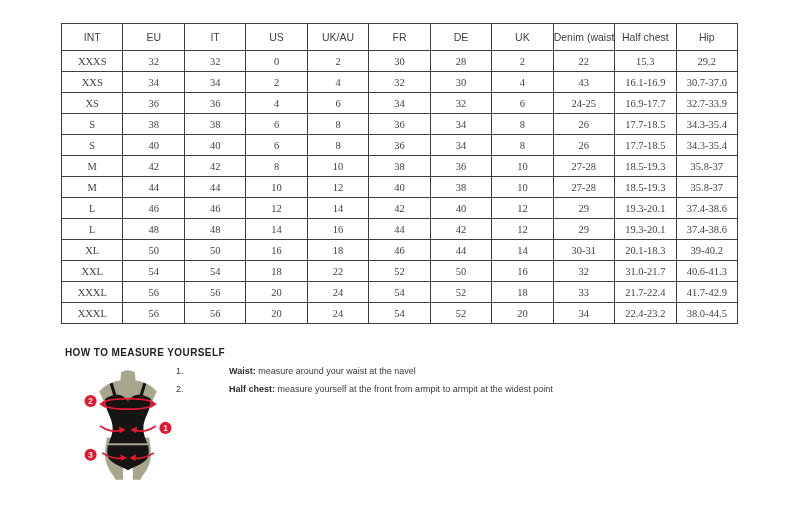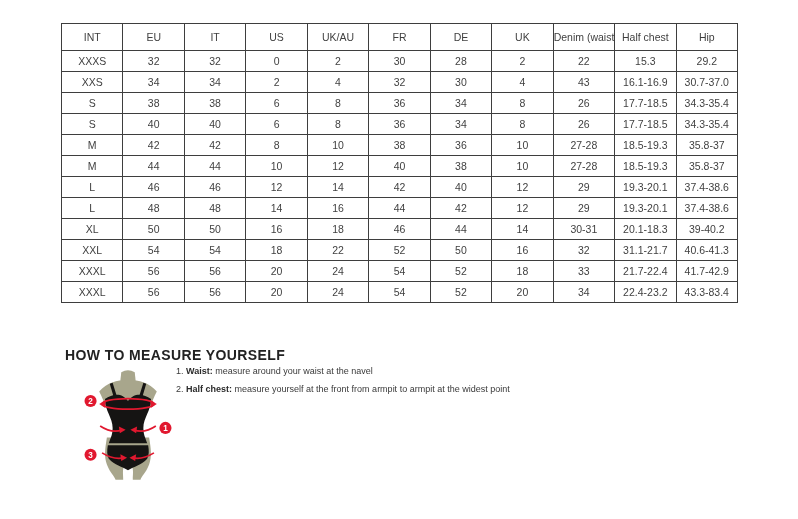--- a/index.html
+++ b/index.html
@@ -5,28 +5,28 @@
   html,body{margin:0;padding:0;background:#ffffff;}
   .page{position:relative;width:798px;height:519px;background:#fff;overflow:hidden;
         font-family:"Liberation Sans",sans-serif;color:#3d3d3d;}
   
   .size-table{position:absolute;left:61px;top:23px;width:677px;
               border-collapse:collapse;table-layout:fixed;
               font-size:10.5px;color:#3f3f3f;}
   .size-table th,.size-table td{border:1px solid #3e3e3e;text-align:center;
               vertical-align:middle;padding:0;font-weight:400;overflow:hidden;white-space:nowrap;}
   .size-table thead tr{height:27px;}
-  .size-table tbody tr{height:21px;}
+  .size-table tbody tr{height:21px;font-family:Liberation Serif, serif;}
   
   .measure-title{position:absolute;left:65px;top:347px;margin:0;
-                 font-size:14px;font-weight:700;letter-spacing:.4px;color:#222;}
+                 font-size:10px;font-weight:700;letter-spacing:.4px;color:#222;}
   .mannequin{position:absolute;left:80px;top:368px;}
   .measure-list{position:absolute;left:176px;top:362px;margin:0;padding:0;list-style:none;
                 font-size:9px;line-height:18px;color:#3a3a3a;}
-  .measure-list b{color:#2b2b2b;}
+  .measure-list b{color:#2b2b2b;margin-left:43px;}
 </style>
 </head>
 <body>
 
 <div class="page">
 
   <table class="size-table">
     <thead>
       <tr id="header-row">
           <th>INT</th>
@@ -63,20 +63,33 @@
           <td>2</td>
           <td>4</td>
           <td>32</td>
           <td>30</td>
           <td>4</td>
           <td>43</td>
           <td>16.1-16.9</td>
           <td>30.7-37.0</td>
         </tr>
         <tr>
+          <td>XS</td>
+          <td>36</td>
+          <td>36</td>
+          <td>4</td>
+          <td>6</td>
+          <td>34</td>
+          <td>32</td>
+          <td>6</td>
+          <td>24-25</td>
+          <td>16.9-17.7</td>
+          <td>32.7-33.9</td>
+        </tr>
+        <tr>
           <td>S</td>
           <td>38</td>
           <td>38</td>
           <td>6</td>
           <td>8</td>
           <td>36</td>
           <td>34</td>
           <td>8</td>
           <td>26</td>
           <td>17.7-18.5</td>
@@ -163,21 +176,21 @@
         <tr>
           <td>XXL</td>
           <td>54</td>
           <td>54</td>
           <td>18</td>
           <td>22</td>
           <td>52</td>
           <td>50</td>
           <td>16</td>
           <td>32</td>
-          <td>31.1-21.7</td>
+          <td>31.0-21.7</td>
           <td>40.6-41.3</td>
         </tr>
         <tr>
           <td>XXXL</td>
           <td>56</td>
           <td>56</td>
           <td>20</td>
           <td>24</td>
           <td>54</td>
           <td>52</td>
@@ -190,21 +203,21 @@
           <td>XXXL</td>
           <td>56</td>
           <td>56</td>
           <td>20</td>
           <td>24</td>
           <td>54</td>
           <td>52</td>
           <td>20</td>
           <td>34</td>
           <td>22.4-23.2</td>
-          <td>43.3-83.4</td>
+          <td>38.0-44.5</td>
         </tr>
       </tbody>
   </table>
 
   <h3 class="measure-title">HOW TO MEASURE YOURSELF</h3>
 
   <svg class="mannequin" width="96" height="116" viewBox="0 0 100 120">
 
     <g fill="#a8a68c">
       <path d="M43,4 Q50,0 57,4 L58,13 L42,13 Z"></path>

